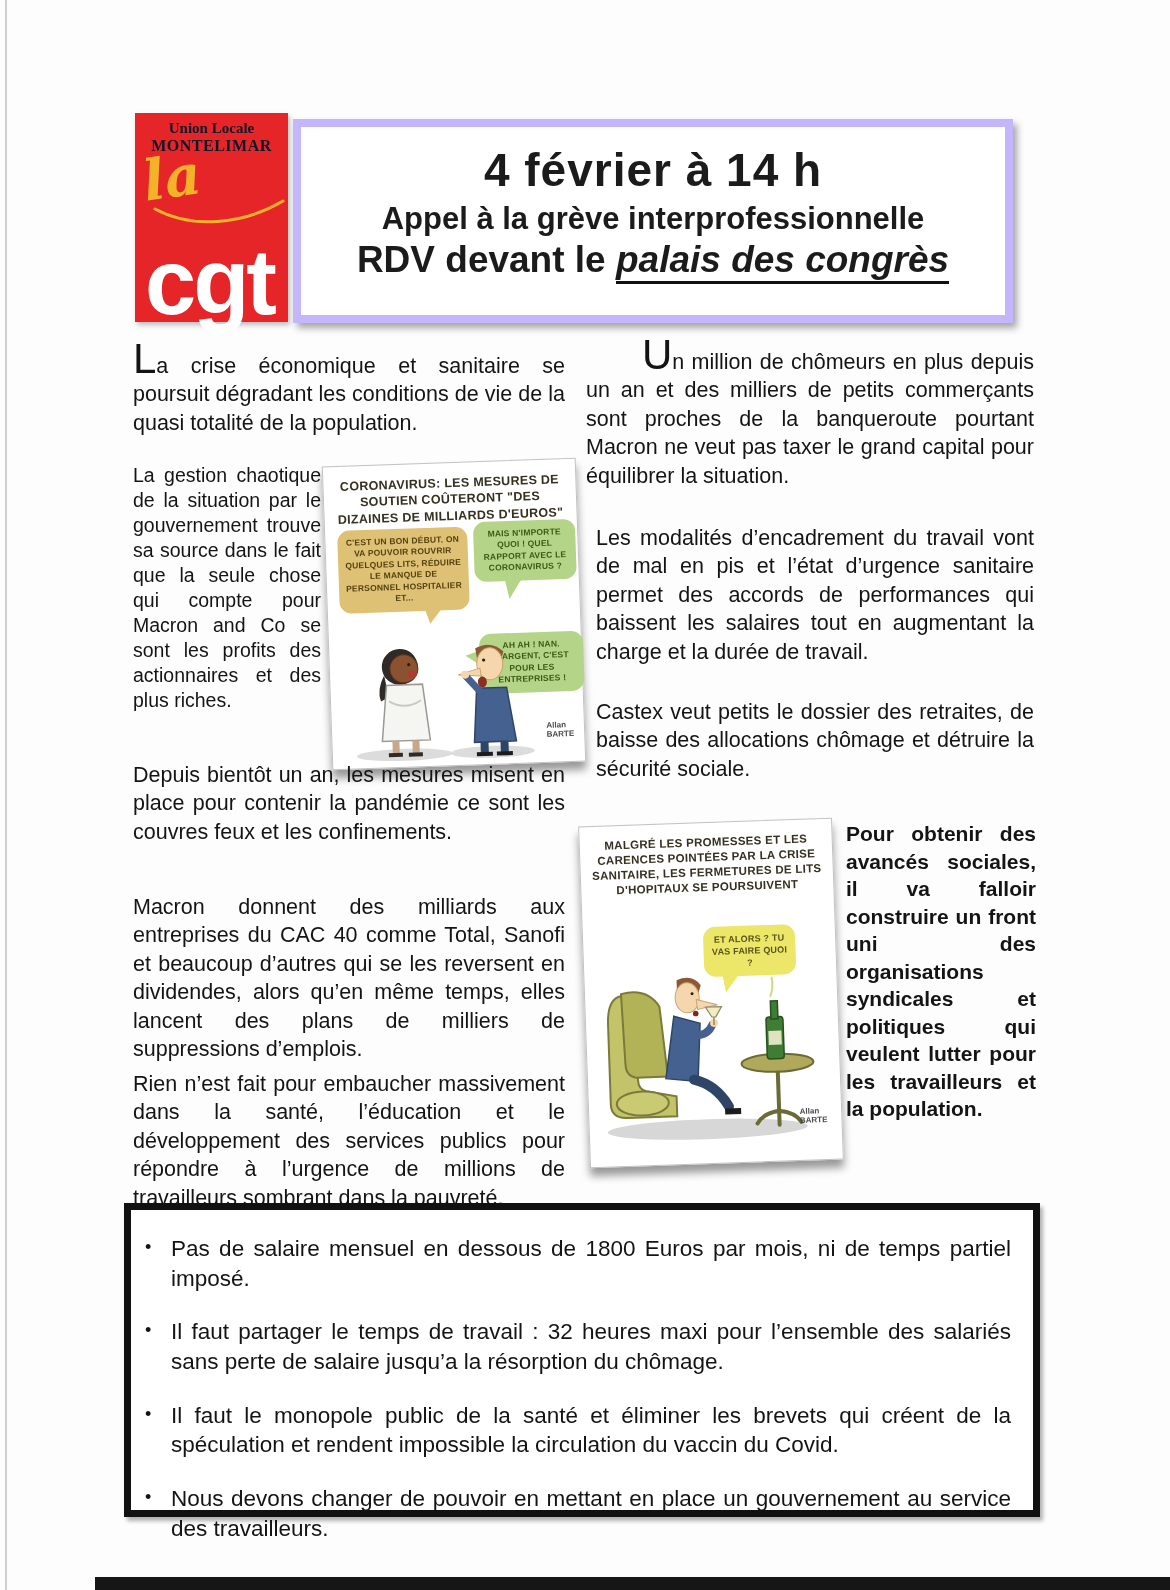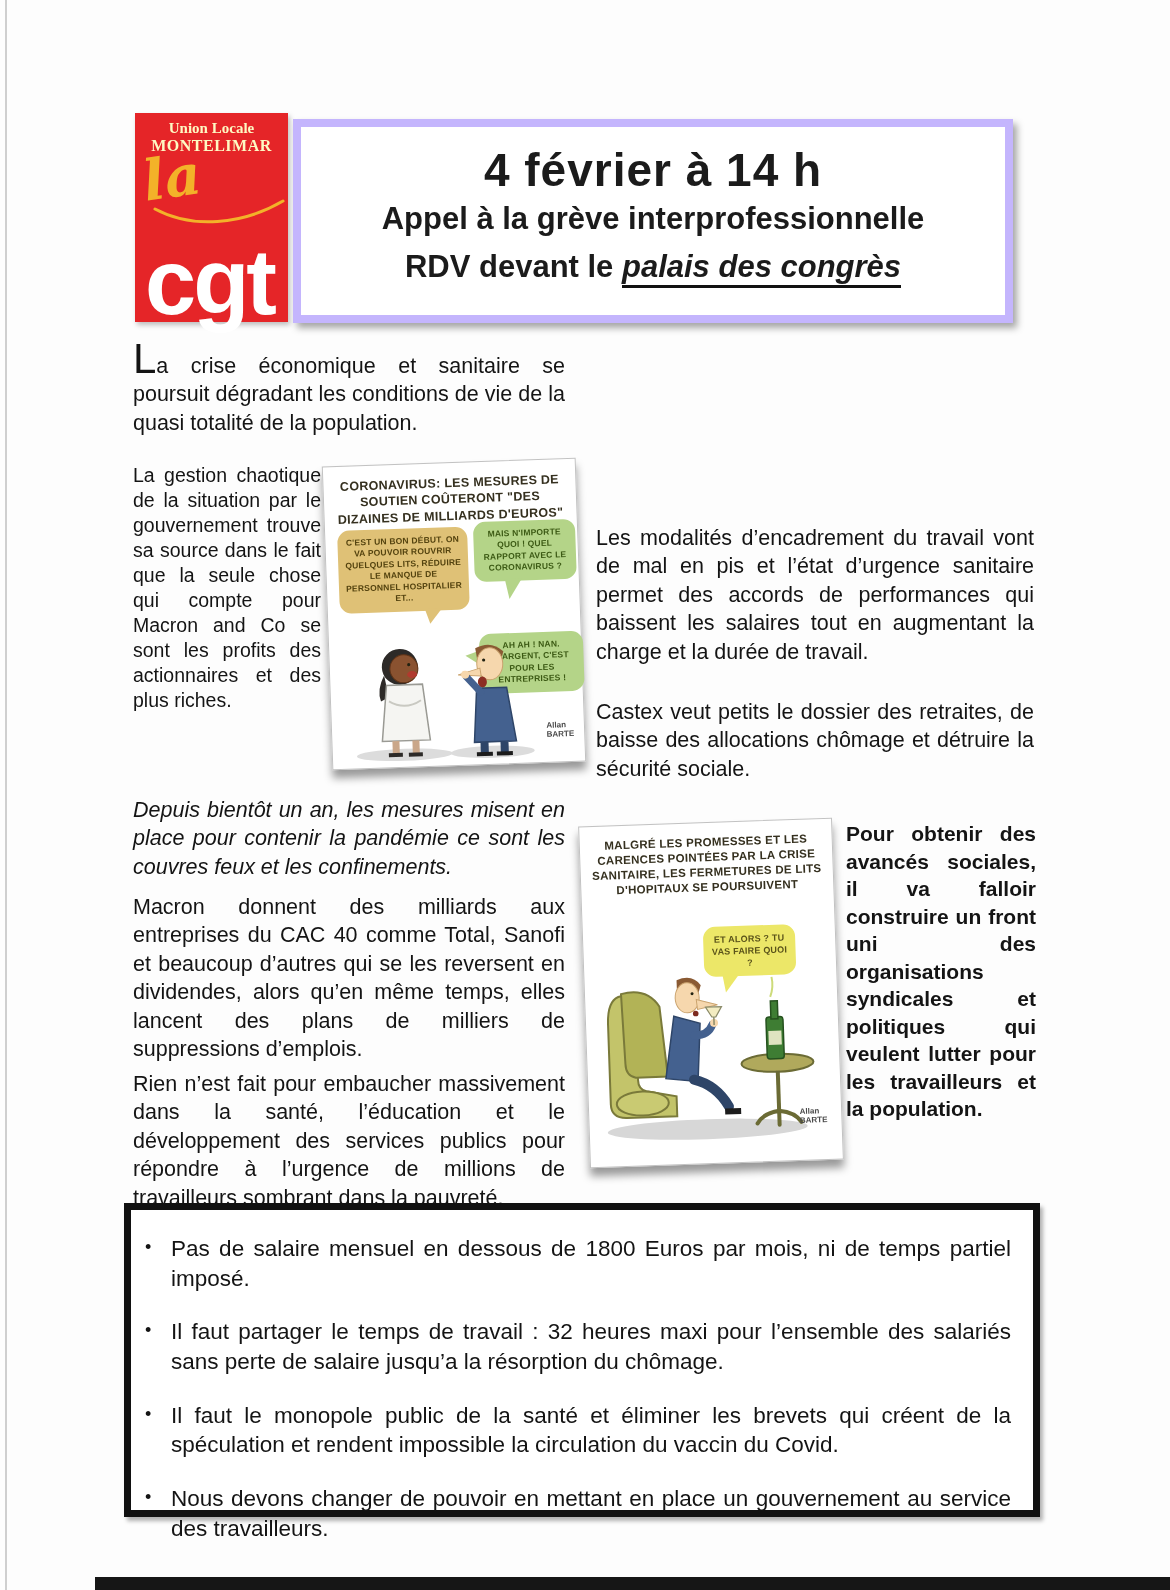--- a/index.html
+++ b/index.html
@@ -5,35 +5,35 @@
   html,body{margin:0;padding:0;background:#ffffff;}
   .page{position:relative;width:1170px;height:1590px;background:#fdfdfd;overflow:hidden;
         font-family:"Liberation Sans",sans-serif;color:#1b1b1b;}
   .edge-line{position:absolute;left:5px;top:0;width:2px;height:100%;background:#cfcfcf;}
   .bottom-strip{position:absolute;left:95px;top:1577px;width:1075px;height:13px;background:#161616;}
 
   
   .logo{position:absolute;left:135px;top:113px;width:153px;height:209px;background:#e52528;
         box-shadow:2px 3px 5px rgba(0,0,0,.25);}
   .logo-top{position:absolute;top:7px;left:0;width:100%;text-align:center;
-            font-family:"Liberation Serif",serif;font-weight:bold;color:#fef9c3;line-height:1.15;}
+            font-family:"Liberation Serif",serif;font-weight:bold;color:#0f172a;line-height:1.15;}
   .logo-top .l1{font-size:15px;}
   .logo-top .l2{font-size:16px;letter-spacing:.5px;}
   .logo-la{position:absolute;left:8px;top:36px;font-family:"DejaVu Serif",serif;font-style:italic;
            font-size:56px;font-weight:bold;color:#f3b229;transform:rotate(-8deg);line-height:1;}
   .logo-swoosh{position:absolute;left:2px;top:82px;}
   .logo-cgt{position:absolute;left:10px;bottom:-6px;font-size:92px;font-weight:bold;color:#ffffff;
             letter-spacing:-3px;line-height:1;}
 
   
   .header-box{position:absolute;left:293px;top:119px;width:704px;height:188px;background:#ffffff;
               border:8px solid #c4b5fd;box-shadow:4px 5px 7px rgba(0,0,0,.35);text-align:center;}
   .header-box .h1{margin-top:16px;font-size:46px;font-weight:bold;letter-spacing:1px;}
   .header-box .h2{margin-top:4px;font-size:31px;font-weight:bold;}
-  .header-box .h3{margin-top:12px;font-size:31px;font-weight:bold;}
+  .header-box .h3{margin-top:2px;font-size:37px;font-weight:bold;}
   .header-box .h3 .em{font-style:italic;border-bottom:3px solid #111;padding-bottom:1px;}
 
   
   .para{position:absolute;font-size:21.5px;line-height:1.32;text-align:justify;color:#141414;}
   .bigcap{font-size:42px;line-height:0;font-weight:normal;}
   .para.bold{font-weight:bold;}
 
   
   .card{position:absolute;background:#ffffff;border:1px solid #c2c2c2;
         box-shadow:0 8px 8px rgba(0,0,0,.4);transform:rotate(-2deg);}
@@ -122,24 +122,25 @@
       <rect x="148" y="100" width="8" height="12" fill="#2e4568"></rect>
       <rect x="168" y="100" width="8" height="12" fill="#2e4568"></rect>
       <path d="M144,110 h16 v4 h-16 z M164,110 h16 v4 h-16 z" fill="#1c1c1c"></path>
     </svg>
     <div class="signature" style="right:10px;bottom:22px;">
       <div>Allan</div>
       <div>BARTE</div>
     </div>
   </div>
 
-  <div class="para" style="left:133px;top:796px;width:432px;font-style:italic;">Depuis bientôt un an, les mesures misent en place pour contenir la pandémie ce sont les couvres feux et les confinements.</div>
+  <div class="para" style="left:133px;top:761px;width:432px;">Depuis bientôt un an, les mesures misent en place pour contenir la pandémie ce sont les couvres feux et les confinements.</div>
   <div class="para" style="left:133px;top:893px;width:432px;">Macron donnent des milliards aux entreprises du CAC 40 comme Total, Sanofi et beaucoup d’autres qui se les reversent en dividendes, alors qu’en même temps, elles lancent des plans de milliers de suppressions d’emplois.</div>
   <div class="para" style="left:133px;top:1070px;width:432px;">Rien n’est fait pour embaucher massivement dans la santé, l’éducation et le développement des services publics pour répondre à l’urgence de millions de travailleurs sombrant dans la pauvreté.</div>
 
+  <div class="para" style="left:586px;top:348px;width:448px;"><span style="display:inline-block;width:56px;"></span><span class="bigcap">U</span><span>n million de chômeurs en plus depuis un an et des milliers de petits commerçants sont proches de la banqueroute pourtant Macron ne veut pas taxer le grand capital pour équilibrer la situation.</span></div>
   <div class="para" style="left:596px;top:524px;width:438px;">Les modalités d’encadrement du travail vont de mal en pis et l’état d’urgence sanitaire permet des accords de performances qui baissent les salaires tout en augmentant la charge et la durée de travail.</div>
   <div class="para" style="left:596px;top:698px;width:438px;">Castex veut petits le dossier des retraites, de baisse des allocations chômage et détruire la sécurité sociale.</div>
 
   <div class="card" style="left:584px;top:822px;width:252px;height:340px;">
     <div class="card-title" style="font-size:11.5px;">MALGRÉ LES PROMESSES ET LES CARENCES POINTÉES PAR LA CRISE SANITAIRE, LES FERMETURES DE LITS D'HOPITAUX SE POURSUIVENT</div>
     <div class="bubble bubble-yellow" style="left:120px;top:104px;width:80px;">ET ALORS ? TU VAS FAIRE QUOI ?</div>
     <svg class="chars" style="bottom:20px;left:8px;" width="236" height="170" viewBox="0 0 236 170">
       <ellipse cx="110" cy="156" rx="100" ry="10" fill="#d7d7d7"></ellipse>
 
       <path d="M28,20 q-14,2 -14,28 l0,80 q0,14 16,14 l50,0 l0,-20 l-30,-6 q-8,-2 -8,-12 l0,-60 q0,-20 -14,-24 z" fill="#c3c46a" stroke="#7a7a3a" stroke-width="2"></path>

